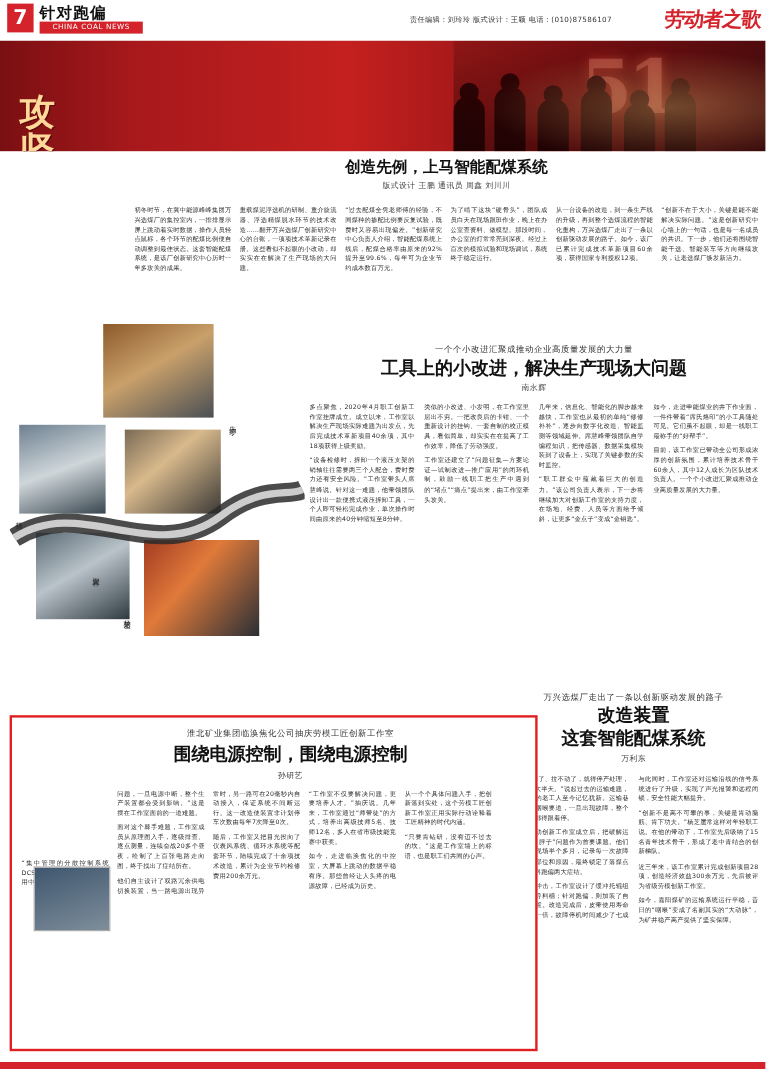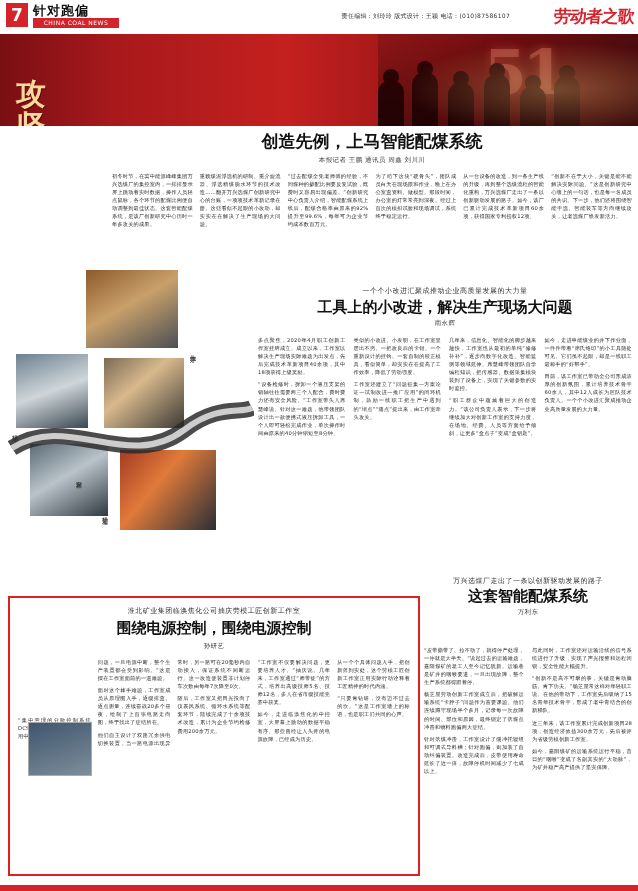--- a/index.html
+++ b/index.html
@@ -92,21 +92,21 @@
     font-size:5.2px;line-height:1.55;color:#2b2b2b;text-align:justify;
     column-gap:6px;overflow:hidden;
     letter-spacing:.2px;
   }
 
   
   .art1{
     position:absolute;left:112px;top:128px;width:520px;height:150px;
   }
   .art1 .kicker{font-size:7px;}
-  .art1 .headline{font-size:17px;margin-top:2px;}
+  .art1 .headline{font-size:13px;margin-top:2px;}
   .art1 .byline{margin-top:3px;}
   .art1 .cols{
     position:absolute;left:0;top:44px;width:520px;height:106px;
     column-count:6;column-gap:7px;column-rule:0;
   }
 
   
   .collage{
     position:absolute;left:8px;top:262px;width:246px;height:312px;
     overflow:hidden;
@@ -139,20 +139,21 @@
   .art3-cols{
     position:absolute;left:424px;top:646px;width:208px;height:222px;
     column-count:2;column-gap:8px;
   }
 
   
   .art4box{
     position:absolute;left:8px;top:596px;width:408px;height:276px;
     border:2.5px solid #e01f20;
     background:#fff;
+    padding-left:28px;
   }
   .art4 .kicker{margin-top:8px;}
   .art4 .headline{font-size:15px;margin-top:3px;}
   .art4 .byline{margin-top:4px;}
   .art4-cols{
     position:absolute;left:8px;top:60px;width:392px;height:206px;
     column-count:5;column-gap:7px;
   }
   .art4-photo{
     position:absolute;left:10px;top:64px;width:62px;height:52px;
@@ -187,21 +188,21 @@
       <div class="fig" style="left:152px;height:40px;"></div>
       <div class="fig" style="left:186px;height:50px;"></div>
     </div>
     <div class="col-title">
       <div>攻坚故事</div>
     </div>
   </div>
 
   <div class="art1">
     <div class="headline">创造先例，上马智能配煤系统</div>
-    <div class="byline">本报记者  王鹏   通讯员   周鑫   刘川川</div>
+    <div class="byline">版式设计  王鹏   通讯员   周鑫   刘川川</div>
     <div class="cols body-col">
       <p style="margin:0 0 4px 0">初冬时节，在冀中能源峰峰集团万兴选煤厂的集控室内，一排排显示屏上跳动着实时数据，操作人员轻点鼠标，各个环节的配煤比例便自动调整到最佳状态。这套智能配煤系统，是该厂创新研究中心历时一年多攻关的成果。</p>
       <p style="margin:0 0 4px 0">重载煤泥浮选机的研制、重介旋流器、浮选精煤脱水环节的技术改造……翻开万兴选煤厂创新研究中心的台账，一项项技术革新记录在册。这些看似不起眼的小改动，却实实在在解决了生产现场的大问题。</p>
       <p style="margin:0 0 4px 0">“过去配煤全凭老师傅的经验，不同煤种的掺配比例要反复试验，既费时又容易出现偏差。”创新研究中心负责人介绍，智能配煤系统上线后，配煤合格率由原来的92%提升至99.6%，每年可为企业节约成本数百万元。</p>
       <p style="margin:0 0 4px 0">为了啃下这块“硬骨头”，团队成员白天在现场跟班作业，晚上在办公室查资料、做模型。那段时间，办公室的灯常常亮到深夜。经过上百次的模拟试验和现场调试，系统终于稳定运行。</p>
       <p style="margin:0 0 4px 0">从一台设备的改造，到一条生产线的升级，再到整个选煤流程的智能化重构，万兴选煤厂走出了一条以创新驱动发展的路子。如今，该厂已累计完成技术革新项目60余项，获得国家专利授权12项。</p>
       <p style="margin:0 0 4px 0">“创新不在于大小，关键是能不能解决实际问题。”这是创新研究中心墙上的一句话，也是每一名成员的共识。下一步，他们还将围绕智能干选、智能装车等方向继续攻关，让老选煤厂焕发新活力。</p>
     </div>
   </div>
 
@@ -235,20 +236,21 @@
     <p style="margin:0 0 4px 0">类似的小改进、小发明，在工作室里层出不穷。一把改良后的卡钳、一个重新设计的挂钩、一套自制的校正模具，看似简单，却实实在在提高了工作效率，降低了劳动强度。</p>
     <p style="margin:0 0 4px 0">工作室还建立了“问题征集—方案论证—试制改进—推广应用”的闭环机制，鼓励一线职工把生产中遇到的“堵点”“痛点”提出来，由工作室牵头攻关。</p>
     <p style="margin:0 0 4px 0">几年来，信息化、智能化的脚步越来越快，工作室也从最初的单纯“修修补补”，逐步向数字化改造、智能监测等领域延伸。席慧峰带领团队自学编程知识，把传感器、数据采集模块装到了设备上，实现了关键参数的实时监控。</p>
     <p style="margin:0 0 4px 0">“职工群众中蕴藏着巨大的创造力。”该公司负责人表示，下一步将继续加大对创新工作室的支持力度，在场地、经费、人员等方面给予倾斜，让更多“金点子”变成“金钥匙”。</p>
     <p style="margin:0 0 4px 0">如今，走进申能煤业的井下作业面，一件件带着“席氏烙印”的小工具随处可见。它们虽不起眼，却是一线职工最称手的“好帮手”。</p>
     <p style="margin:0 0 4px 0">目前，该工作室已带动全公司形成浓厚的创新氛围，累计培养技术骨干60余人，其中12人成长为区队技术负责人。一个个小改进汇聚成推动企业高质量发展的大力量。</p>
   </div>
 
   <div class="art3">
     <div class="kicker">万兴选煤厂走出了一条以创新驱动发展的路子</div>
+    <div class="headline">改造装置</div>
     <div class="headline">这套智能配煤系统</div>
     <div class="byline" style="margin-top:3px">万利东</div>
   </div>
   <div class="art3-cols body-col">
     <p style="margin:0 0 4px 0">“皮带撕带了、拉不动了，就得停产处理，一停就是大半天。”说起过去的运输难题，嘉阳煤矿的老工人至今记忆犹新。运输巷是矿井的咽喉要道，一旦出现故障，整个生产系统都得跟着停。</p>
     <p style="margin:0 0 4px 0">杨芝屋劳动创新工作室成立后，把破解运输系统“卡脖子”问题作为首要课题。他们连续蹲守现场半个多月，记录每一次故障的时间、部位和原因，最终锁定了落煤点冲击和物料跑偏两大症结。</p>
     <p style="margin:0 0 4px 0">针对落煤冲击，工作室设计了缓冲托辊组和可调式导料槽；针对跑偏，则加装了自动纠偏装置。改造完成后，皮带使用寿命延长了近一倍，故障停机时间减少了七成以上。</p>
     <p style="margin:0 0 4px 0">与此同时，工作室还对运输沿线的信号系统进行了升级，实现了声光报警和远程闭锁，安全性能大幅提升。</p>
     <p style="margin:0 0 4px 0">“创新不是高不可攀的事，关键是肯动脑筋、肯下功夫。”杨芝屋常这样对年轻职工说。在他的带动下，工作室先后吸纳了15名青年技术骨干，形成了老中青结合的创新梯队。</p>
     <p style="margin:0 0 4px 0">近三年来，该工作室累计完成创新项目28项，创造经济效益300余万元，先后被评为省级劳模创新工作室。</p>

